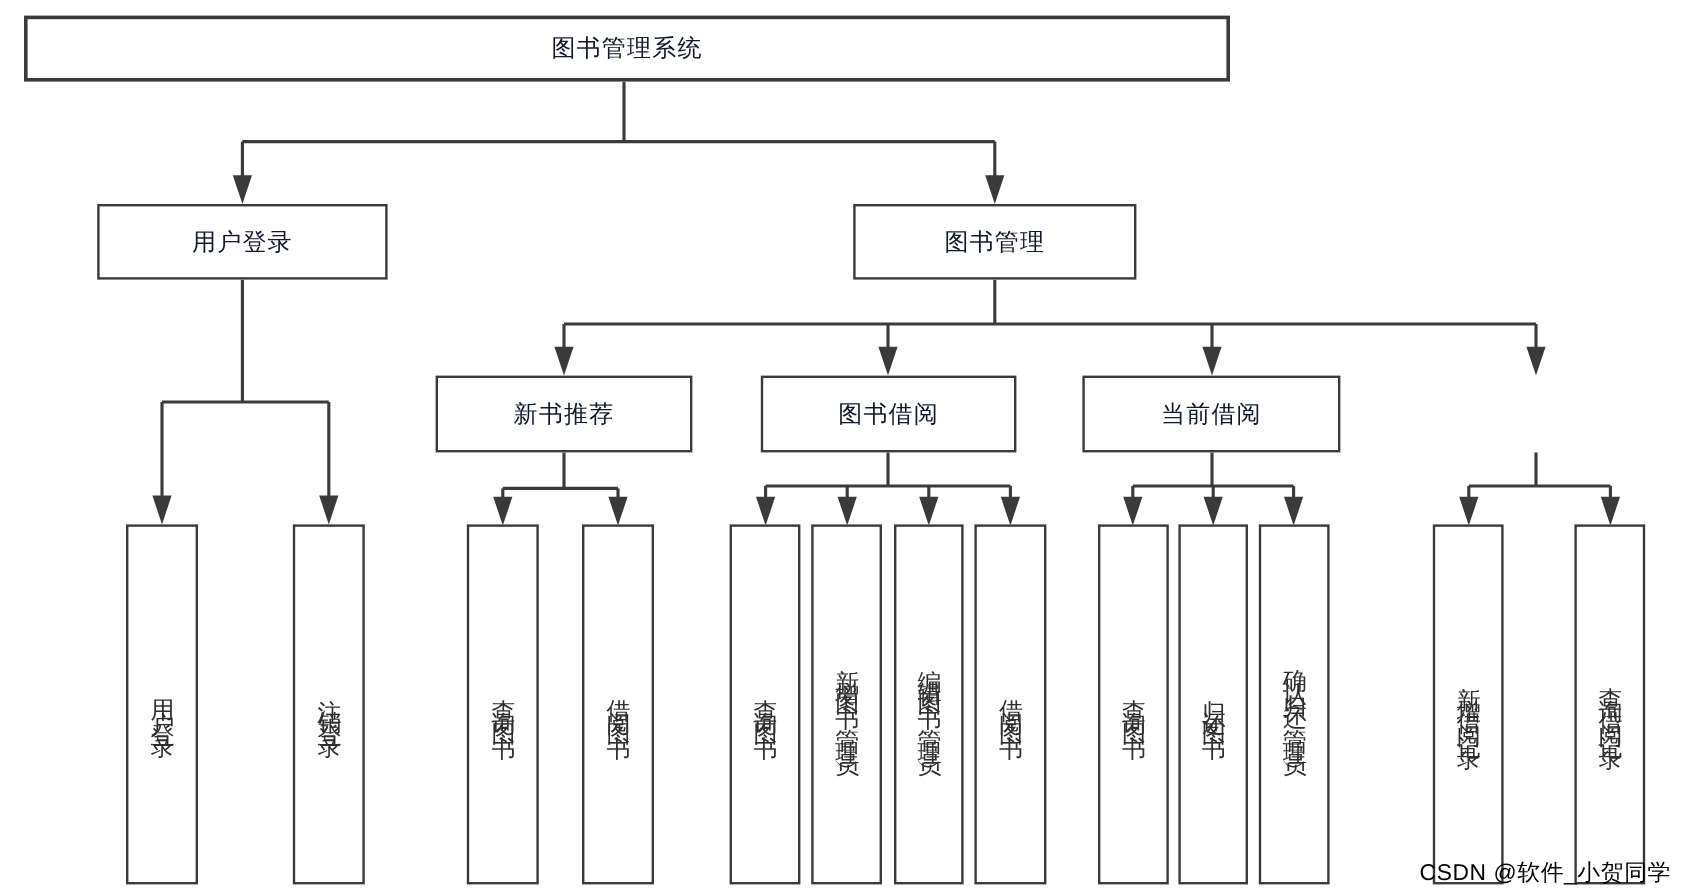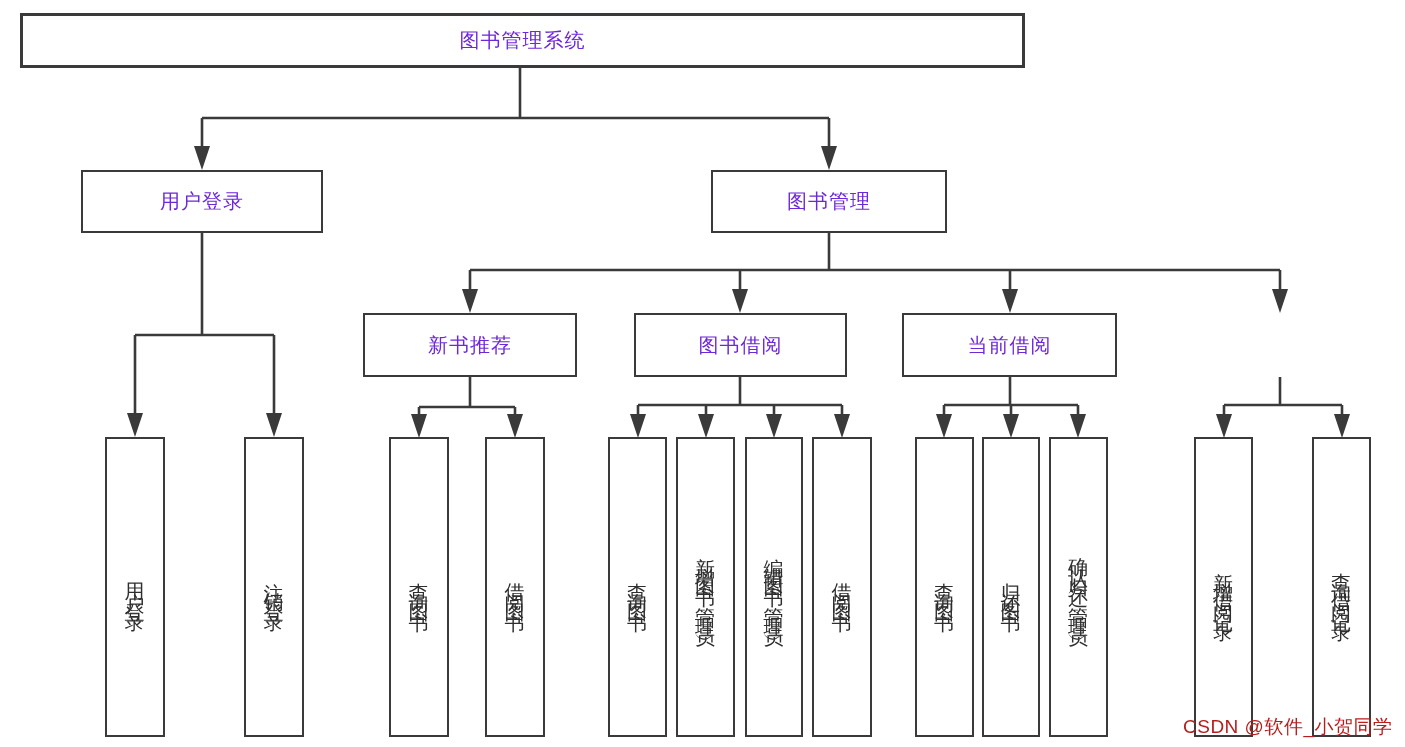--- a/index.html
+++ b/index.html
@@ -10,21 +10,21 @@
     font-family:"Liberation Sans","DejaVu Sans",sans-serif;
     overflow:hidden;
   }
   .connectors{position:absolute;left:0;top:0;width:1405px;height:747px;}
   .node{
     position:absolute;
     background:#ffffff;
     border:2.5px solid #3a3a3a;
     display:flex;align-items:center;justify-content:center;
     box-sizing:border-box;
-    color:#6d28d9;
+    color:#0f172a;
     font-size:20px;
     letter-spacing:1px;
     text-align:center;
   }
   .node.root{border-width:3px;}
   .leaf{
     position:absolute;
     background:#ffffff;
     border:2.5px solid #3a3a3a;
     box-sizing:border-box;
@@ -32,21 +32,21 @@
     color:#2e2e2e;
     font-size:20px;
     writing-mode:vertical-rl;
     letter-spacing:10px;
     line-height:1;
   }
   .watermark{
     position:absolute;
     left:1183px;top:714px;
     font-size:19px;
-    color:#b91c1c;
+    color:#000000;
     letter-spacing:0.5px;
     white-space:nowrap;
   }
 </style>
 </head>
 <body>
 
 <div class="canvas">
 
   <svg class="connectors" width="1405" height="747" viewBox="0 0 1405 747" stroke="#3a3a3a" stroke-width="2.6" fill="#3a3a3a">

